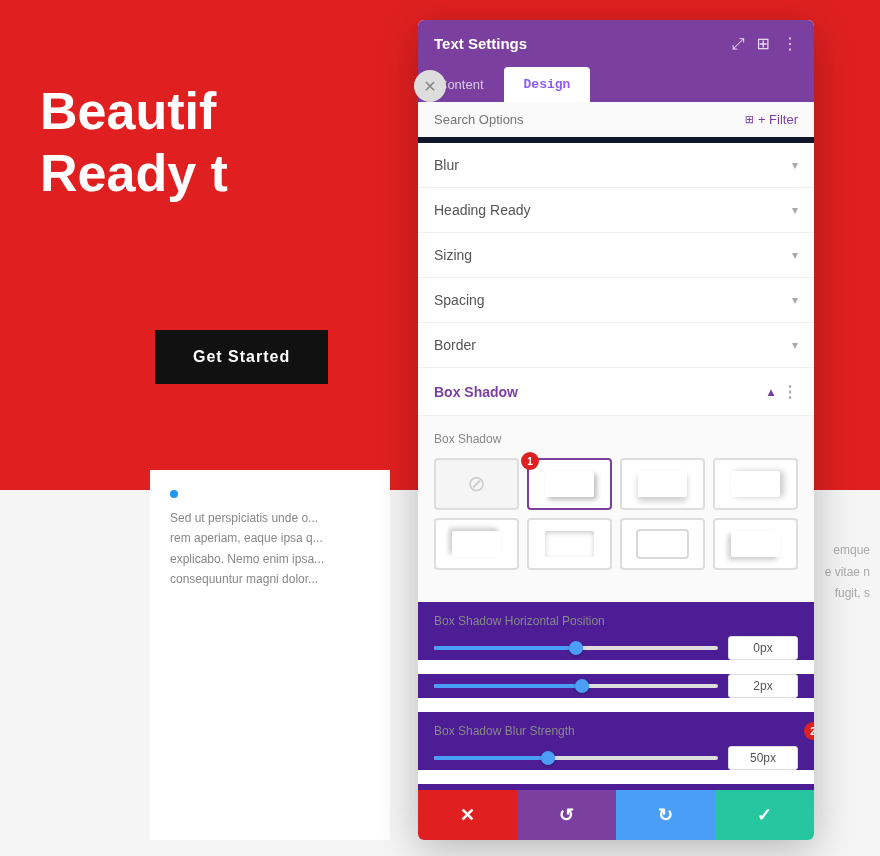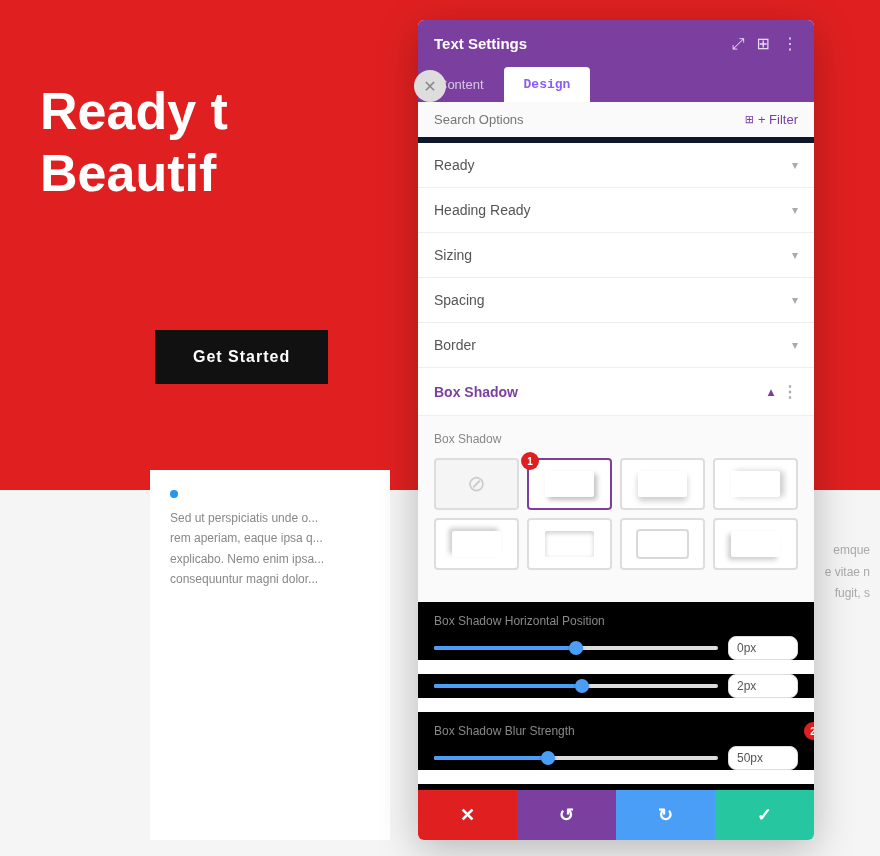--- a/index.html
+++ b/index.html
@@ -312,21 +312,21 @@
       font-weight: 700;
       display: flex;
       align-items: center;
       justify-content: center;
     }
 
     
     .slider-row {
       margin-bottom: 14px;
       padding: 0 16px;
-      background: #000000;
+      background: #4c1d95;
     }
 
     .slider-label {
       font-size: 12px;
       color: #888;
       margin-bottom: 8px;
       padding-top: 12px;
     }
 
     .slider-container {
@@ -357,24 +357,24 @@
       width: 14px; height: 14px;
       background: #4a9ef5;
       border-radius: 50%;
       box-shadow: 0 1px 3px rgba(0,0,0,0.3);
     }
 
     .slider-value {
       min-width: 70px;
       padding: 4px 8px;
       border: 1px solid #ddd;
-      border-radius: 8px;
+      border-radius: 3px;
       font-size: 12px;
       color: #555;
-      text-align: left;
+      text-align: center;
       background: white;
     }
 
     .badge-2 {
       position: absolute;
       top: -8px; right: -8px;
       width: 18px; height: 18px;
       background: #e02020;
       color: white;
       border-radius: 50%;
@@ -444,22 +444,22 @@
       z-index: 10;
     }
   </style>
 </head>
 <body>
 
 <div class="bg-red"></div>
 <div class="bg-white"></div>
 
 <div class="hero-text">
+  <div>Beautif</div>
   <div>Ready t</div>
-  <div>Beautif</div>
 </div>
 
 <button class="get-started-btn">Get Started</button>
 
 <div class="white-card">
   <div class="blue-dot"></div>
   <div class="body-text">
     Sed ut perspiciatis unde o...<br>
     rem aperiam, eaque ipsa q...<br>
     explicabo. Nemo enim ipsa...<br>
@@ -492,21 +492,21 @@
   <div class="search-bar">
     <input class="search-input" type="text" placeholder="Search Options" style="">
     <button class="filter-btn">
       <span class="filter-icon">⊞</span>
       <span>+ Filter</span>
     </button>
   </div>
 
   <div class="accordion-section">
     <div class="accordion-header">
-      <span>Ready</span>
+      <span>Blur</span>
       <span class="accordion-chevron">▾</span>
     </div>
   </div>
 
   <div class="accordion-section">
     <div class="accordion-header">
       <span>Heading Ready</span>
       <span class="accordion-chevron">▾</span>
     </div>
   </div>

